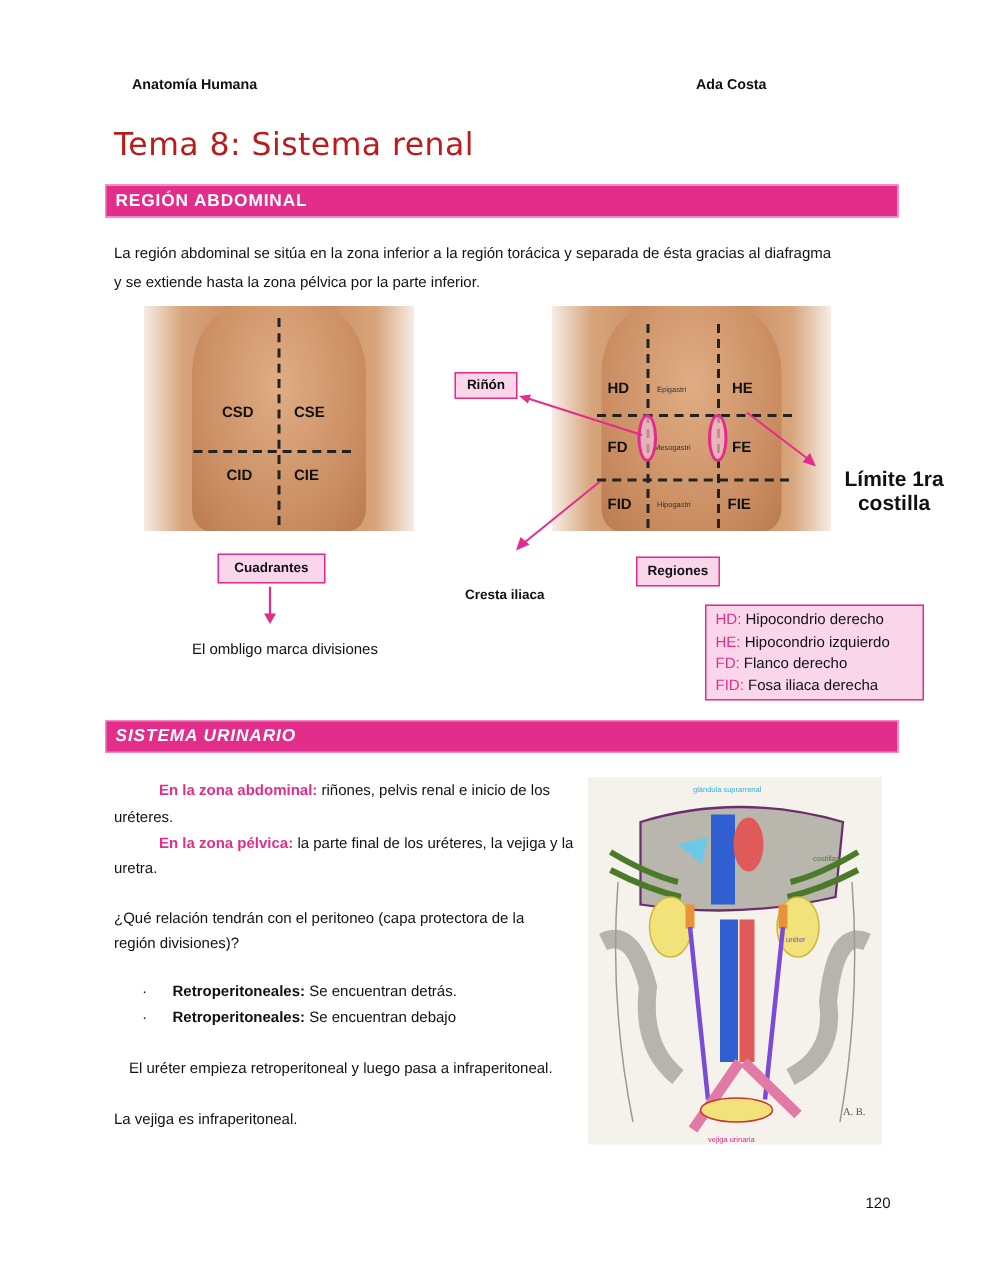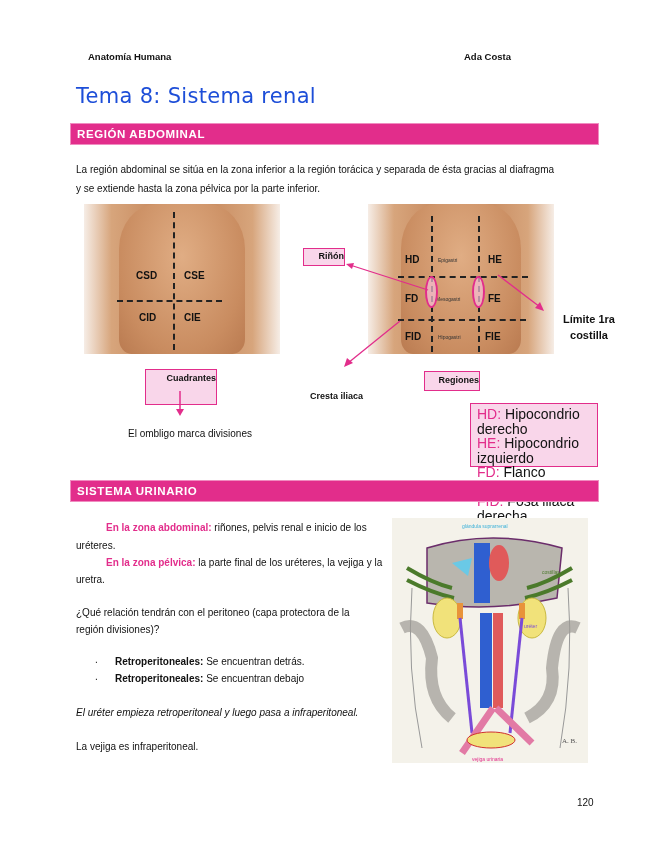--- a/index.html
+++ b/index.html
@@ -1,40 +1,40 @@
 <!DOCTYPE html>
 <html><head>
 <meta charset="utf-8">
 <style>
   html, body { margin: 0; padding: 0; background: #ffffff; }
   body { width: 655px; height: 848px; position: relative; overflow: hidden;
          font-family: "Liberation Sans", sans-serif; color: #111; }
   .abs { position: absolute; }
   .hdr { font-size: 9.5px; font-weight: bold; top: 51px; }
-  .title { left: 76px; top: 84px; font-size: 21px; color: #1d4ed8;
+  .title { left: 76px; top: 84px; font-size: 21px; color: #b91c1c;
            font-family: "DejaVu Sans", sans-serif; letter-spacing: 0.3px; }
   .section-bar { left: 70px; width: 529px; height: 22px; background: #e22d8b;
                  border: 1px solid #f08cc0; box-sizing: border-box; }
   .section-bar span { position: absolute; left: 6px; top: 4px; color: #fff;
                       font-weight: bold; font-size: 11.5px; letter-spacing: 0.6px; }
   .para { font-size: 10px; line-height: 19px; }
   .photo { background: linear-gradient(90deg, #f6ede6 0%, #d7a57c 14%, #c98d62 35%, #d59b70 50%, #c98d62 65%, #d7a57c 86%, #f6ede6 100%);
            overflow: hidden; }
   .photo .torso { position: absolute; left: 18%; right: 18%; top: 0; bottom: 0;
                   background: radial-gradient(ellipse at 50% 35%, #e0ad84 0%, #c98c60 70%, #b97a50 100%);
                   border-radius: 30% 30% 10% 10%; }
   .dash-v { position: absolute; width: 0; border-left: 2px dashed #222; }
   .dash-h { position: absolute; height: 0; border-top: 2px dashed #222; }
   .lbl { position: absolute; font-weight: bold; font-size: 10px; color: #111; }
   .tiny { position: absolute; font-size: 5px; color: #333; }
   .pinkbox { position: absolute; background: #f9d6ea; border: 1.5px solid #e22d8b;
-             font-size: 9px; font-weight: bold; text-align: right; box-sizing: border-box; }
-  .legend { position: absolute; left: 470px; top: 403px; width: 128px; height: 64px;
+             font-size: 9px; font-weight: bold; text-align: center; box-sizing: border-box; }
+  .legend { position: absolute; left: 470px; top: 403px; width: 146px; height: 64px;
             background: #f9d6ea; border: 1.5px solid #e22d8b; box-sizing: border-box;
-            padding: 3px 0 0 6px; font-size: 14px; line-height: 14.5px; }
+            padding: 3px 0 0 6px; font-size: 10px; line-height: 14.5px; }
   .legend .k { color: #e22d8b; }
   .kidney { position: absolute; width: 13px; height: 32px; border: 2px solid #e22d8b;
             border-radius: 50%; background: rgba(245,190,215,0.7); box-sizing: border-box; }
   .pk { color: #e22d8b; font-weight: bold; margin-left: 30px; }
   .list-item { position: absolute; left: 96px; font-size: 10px; }
   .illus { left: 392px; top: 518px; width: 196px; height: 245px; background: #f4f2ea; overflow: hidden; }
 </style>
 </head>
 <body>
 
@@ -43,31 +43,31 @@
 
 <div class="abs title">Tema 8: Sistema renal</div>
 
 <div class="abs section-bar" style="top:123px;">
   <span>REGIÓN ABDOMINAL</span>
 </div>
 
 <div class="abs para" style="left:76px; top:160px;">La región abdominal se sitúa en la zona inferior a la región torácica y separada de ésta gracias al diafragma</div>
 <div class="abs para" style="left:76px; top:179px;">y se extiende hasta la zona pélvica por la parte inferior.</div>
 
-<div class="abs photo" style="left:84px; top:204px; width:196px; height:150px;">
+<div class="abs photo" style="left:96px; top:204px; width:180px; height:150px;">
   <div class="torso"></div>
   <div class="dash-v" style="left:89px; top:8px; height:138px;"></div>
   <div class="dash-h" style="left:33px; top:96px; width:105px;"></div>
   <div class="lbl" style="left:52px; top:66px;">CSD</div>
   <div class="lbl" style="left:100px; top:66px;">CSE</div>
   <div class="lbl" style="left:55px; top:108px;">CID</div>
   <div class="lbl" style="left:100px; top:108px;">CIE</div>
 </div>
 
-<div class="pinkbox" style="left:145px; top:369px; width:72px; height:36px; line-height:17px;">
+<div class="pinkbox" style="left:145px; top:369px; width:72px; height:20px; line-height:17px;">
   <span>Cuadrantes</span>
 </div>
 <svg class="abs" style="left:174px; top:391px;" width="12" height="26">
   <line x1="6" y1="0" x2="6" y2="20" stroke="#e22d8b" stroke-width="1.5"></line>
   <polygon points="2,18 10,18 6,25" fill="#e22d8b"></polygon>
 </svg>
 <div class="abs para" style="left:128px; top:424px;text-align:center;">El ombligo marca divisiones</div>
 
 <div class="abs photo" style="left:368px; top:204px; width:186px; height:150px;">
   <div class="torso"></div>
@@ -97,39 +97,39 @@
   <line x1="88" y1="35" x2="10" y2="10" stroke="#e22d8b" stroke-width="1.3"></line>
   <polygon points="6,9 14,8 12,14" fill="#e22d8b"></polygon>
 
   <line x1="158" y1="20" x2="200" y2="52" stroke="#e22d8b" stroke-width="1.3"></line>
   <polygon points="204,56 195,53 200,47" fill="#e22d8b"></polygon>
 
   <line x1="60" y1="66" x2="8" y2="108" stroke="#e22d8b" stroke-width="1.3"></line>
   <polygon points="4,112 7,103 13,108" fill="#e22d8b"></polygon>
 </svg>
 
-<div class="abs" style="left:563px; top:311px; font-size:11px; font-weight:bold; text-align:center; line-height:16px;">
+<div class="abs" style="left:563px; top:311px; font-size:14px; font-weight:bold; text-align:center; line-height:16px;">
   <div>Límite 1ra</div>
   <div>costilla</div>
 </div>
 
 <div class="pinkbox" style="left:424px; top:371px; width:56px; height:20px; line-height:17px;">
   <span>Regiones</span>
 </div>
 
 <div class="abs" style="left:310px; top:391px; font-size:9px; font-weight:bold;">Cresta iliaca</div>
 
 <div class="legend">
   <div><span class="k">HD:</span> <span>Hipocondrio derecho</span></div>
   <div><span class="k">HE:</span> <span>Hipocondrio izquierdo</span></div>
   <div><span class="k">FD:</span> <span>Flanco derecho</span></div>
   <div><span class="k">FID:</span> <span>Fosa iliaca derecha</span></div>
 </div>
 
-<div class="abs section-bar" style="top:480px;">
+<div class="abs section-bar" style="top:480px;font-style:italic;">
   <span>SISTEMA URINARIO</span>
 </div>
 
 <div class="abs para" style="left:76px; top:518px; width:307px; text-align:justify;">
   <span class="pk">En la zona abdominal:</span>
   <span>riñones, pelvis renal e inicio de los</span>
 </div>
 <div class="abs para" style="left:76px; top:536px;">uréteres.</div>
 <div class="abs para" style="left:76px; top:553px;">
   <span class="pk">En la zona pélvica:</span>
@@ -142,21 +142,21 @@
 
 <div class="abs" style="left:95px; top:654px; font-size:10px;">.</div>
 <div class="list-item" style="left:115px; top:656px;">
   <b>Retroperitoneales:</b><span> Se encuentran detrás.</span>
 </div>
 <div class="abs" style="left:95px; top:671px; font-size:10px;">.</div>
 <div class="list-item" style="left:115px; top:673px;">
   <b>Retroperitoneales:</b><span> Se encuentran debajo</span>
 </div>
 
-<div class="abs para" style="left:76px; top:703px;font-style:italic;">El uréter empieza retroperitoneal y luego pasa a infraperitoneal.</div>
+<div class="abs para" style="left:86px; top:703px;">El uréter empieza retroperitoneal y luego pasa a infraperitoneal.</div>
 <div class="abs para" style="left:76px; top:737px;">La vejiga es infraperitoneal.</div>
 
 <div class="abs illus">
   <svg width="196" height="245" viewBox="0 0 196 245">
     <path d="M20,70 Q14,150 30,230" stroke="#999" fill="none" stroke-width="1"></path>
     <path d="M176,70 Q182,150 168,230" stroke="#999" fill="none" stroke-width="1"></path>
     <path d="M35,30 Q100,10 170,30 L165,80 Q100,95 35,85 Z" fill="#b9b6ae" stroke="#6b2d6b" stroke-width="1.5"></path>
     <rect x="82" y="25" width="16" height="60" fill="#2f5fd0"></rect>
     <ellipse cx="107" cy="45" rx="10" ry="18" fill="#e05a5a"></ellipse>
     <polygon points="60,45 80,40 76,58" fill="#6ac9e6"></polygon>

